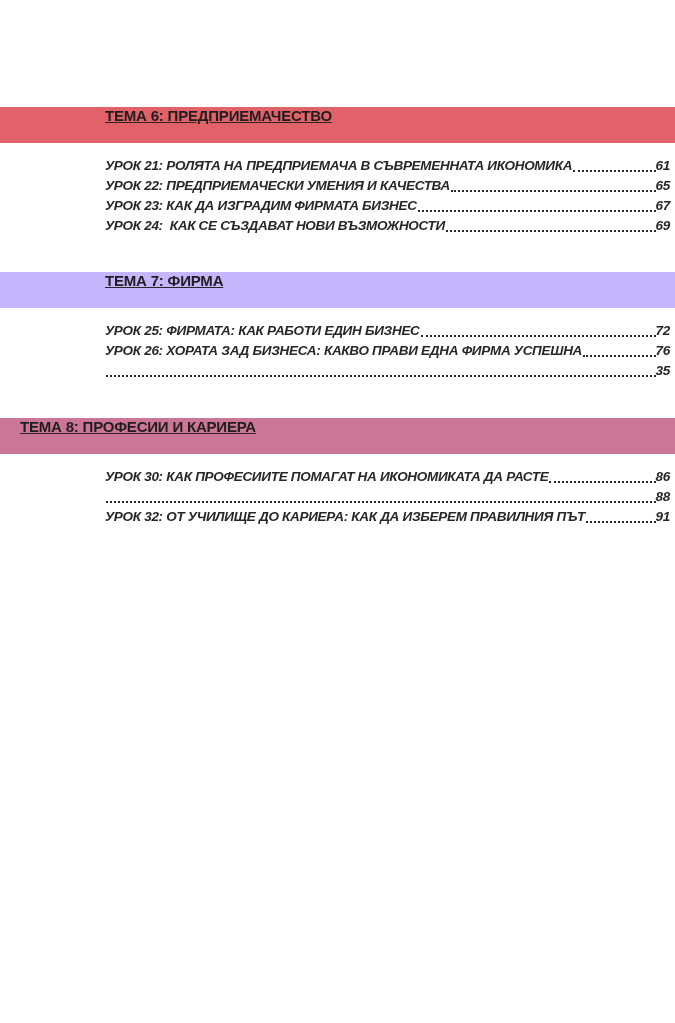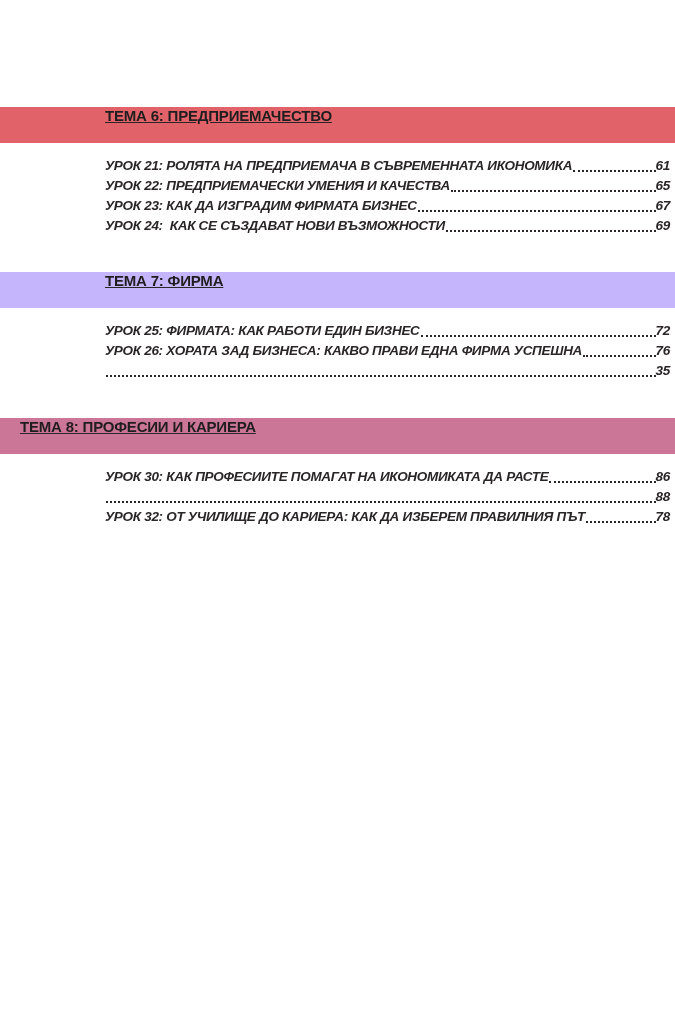--- a/index.html
+++ b/index.html
@@ -122,18 +122,18 @@
         <span class="leader"></span>
         <span class="pg">86</span>
       </div>
       <div class="row">
         <span class="leader"></span>
         <span class="pg">88</span>
       </div>
       <div class="row">
         <span class="lbl">УРОК 32: ОТ УЧИЛИЩЕ ДО КАРИЕРА: КАК ДА ИЗБЕРЕМ ПРАВИЛНИЯ ПЪТ</span>
         <span class="leader"></span>
-        <span class="pg">78</span>
+        <span class="pg">91</span>
       </div>
     </div>
   </section>
 
 </div>
 
 </body></html>

